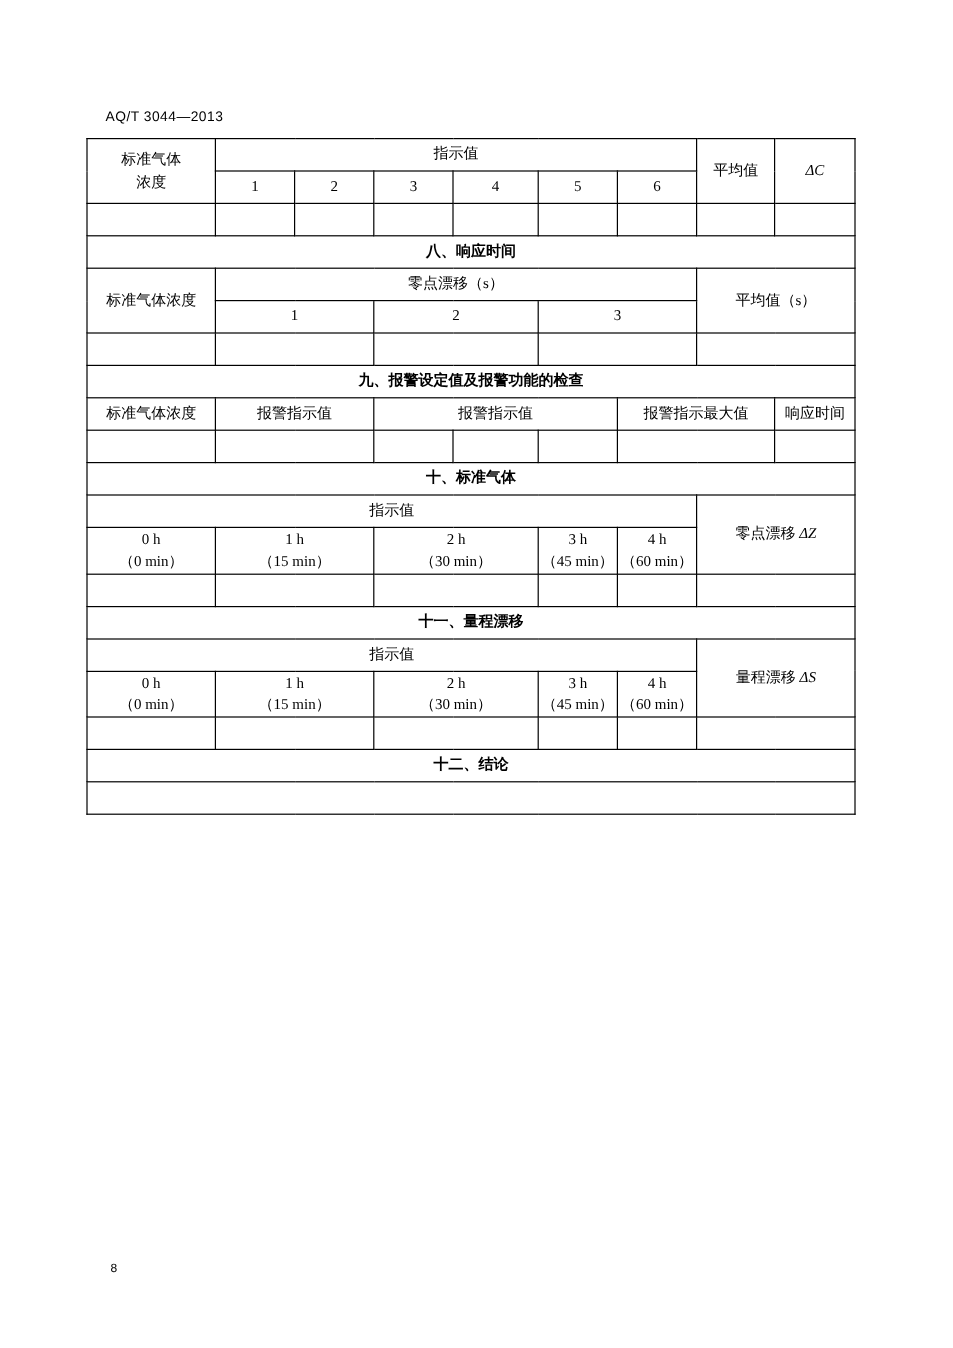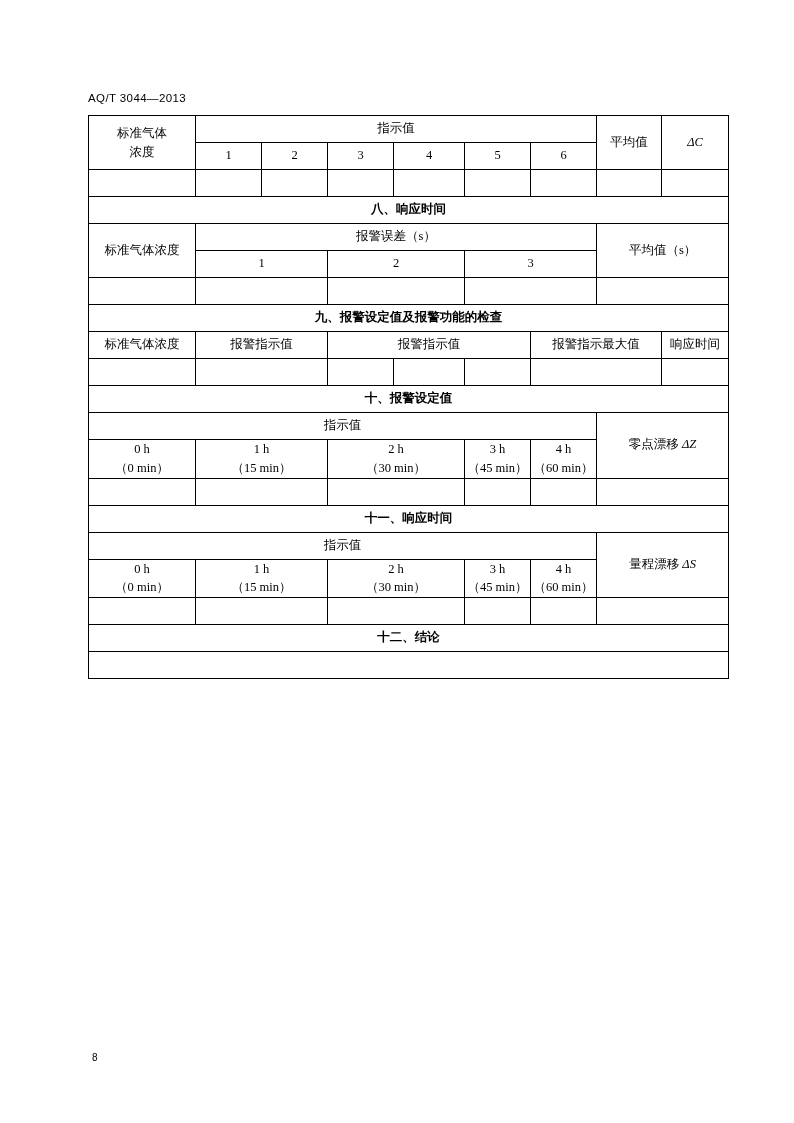--- a/index.html
+++ b/index.html
@@ -32,21 +32,21 @@
   .page-number {
     position: absolute;
     left: 92px;
     top: 1052px;
     font-family: "Liberation Sans", sans-serif;
     font-size: 10px;
     color: #000;
   }
   .form-wrap {
     position: absolute;
-    left: 88px;
+    left: 72px;
     top: 115px;
     width: 640px;
   }
   table.form {
     border-collapse: collapse;
     width: 640px;
     table-layout: fixed;
   }
   table.form td {
     border: 1px solid #000;
@@ -136,21 +136,21 @@
           <td class="blank"></td>
           <td class="blank"></td>
           <td class="blank"></td>
         </tr>
 
         <tr>
           <td class="section" colspan="9">八、响应时间</td>
         </tr>
         <tr>
           <td class="cn" rowspan="2">标准气体浓度</td>
-          <td class="cn" colspan="6">报警误差（s）</td>
+          <td class="cn" colspan="6">零点漂移（s）</td>
           <td class="cn" colspan="2" rowspan="2">平均值（s）</td>
         </tr>
         <tr>
           <td colspan="2">1</td>
           <td colspan="2">2</td>
           <td colspan="2">3</td>
         </tr>
         <tr>
           <td class="blank"></td>
           <td class="blank" colspan="2"></td>
@@ -173,21 +173,21 @@
           <td class="blank"></td>
           <td class="blank" colspan="2"></td>
           <td class="blank"></td>
           <td class="blank"></td>
           <td class="blank"></td>
           <td class="blank" colspan="2"></td>
           <td class="blank"></td>
         </tr>
 
         <tr>
-          <td class="section" colspan="9">十、报警设定值</td>
+          <td class="section" colspan="9">十、标准气体</td>
         </tr>
         <tr>
           <td class="cn" colspan="7">指示值</td>
           <td class="cn" colspan="2" rowspan="2">零点漂移 <span class="ital">ΔZ</span></td>
         </tr>
         <tr>
           <td class="dbl">
             <span class="two-line">0 h</span>
             <span class="two-line cn">（0 min）</span>
           </td>
@@ -211,21 +211,21 @@
         <tr>
           <td class="blank"></td>
           <td class="blank" colspan="2"></td>
           <td class="blank" colspan="2"></td>
           <td class="blank"></td>
           <td class="blank"></td>
           <td class="blank" colspan="2"></td>
         </tr>
 
         <tr>
-          <td class="section" colspan="9">十一、响应时间</td>
+          <td class="section" colspan="9">十一、量程漂移</td>
         </tr>
         <tr>
           <td class="cn" colspan="7">指示值</td>
           <td class="cn" colspan="2" rowspan="2">量程漂移 <span class="ital">ΔS</span></td>
         </tr>
         <tr>
           <td class="dbl">
             <span class="two-line">0 h</span>
             <span class="two-line cn">（0 min）</span>
           </td>

